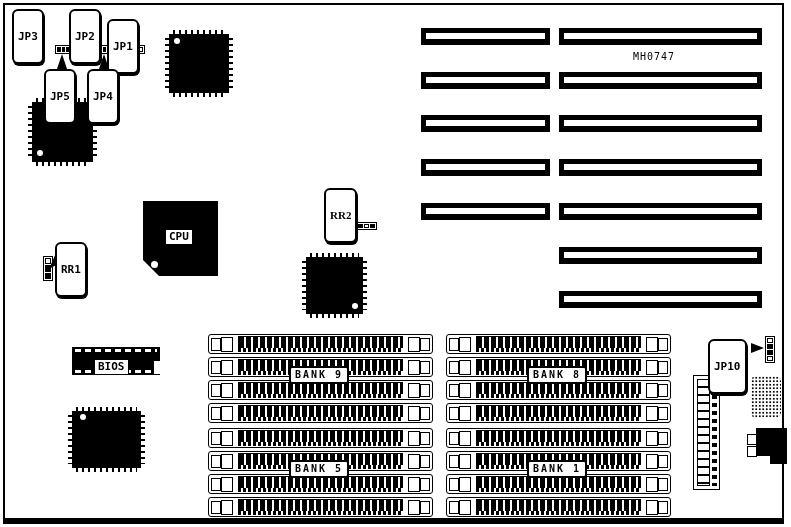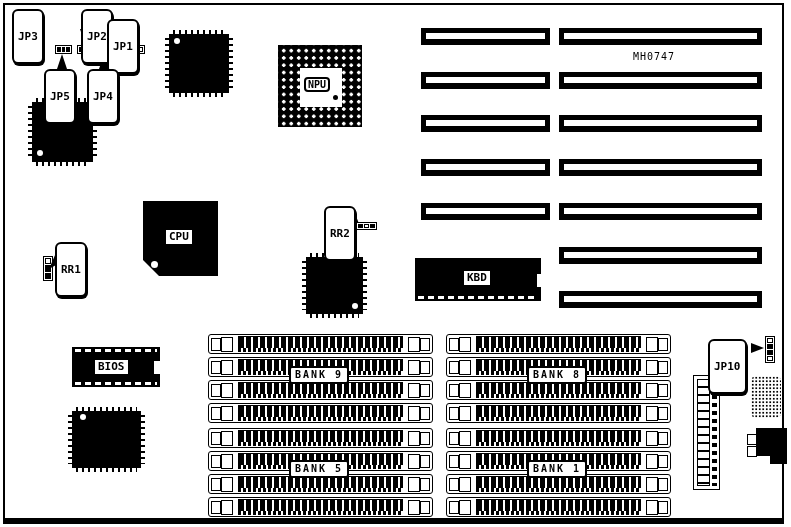--- a/index.html
+++ b/index.html
@@ -90,21 +90,21 @@
   .blk{position:absolute;background:#000;}
   .tab{position:absolute;width:8px;height:9px;border:1px solid #000;background:#fff;}
 </style>
 </head>
 <body>
 
 <div class="board">
   <div class="frame"></div>
 
   <div class="callout" style="left:12px;top:9px;">JP3</div>
-  <div class="callout" style="left:81px;top:9px;">JP2</div>
+  <div class="callout" style="left:69px;top:9px;">JP2</div>
   <div class="callout" style="left:107px;top:9px;margin-top:10px;">JP1</div>
   <div class="callout" style="left:44px;top:69px;">JP5</div>
   <div class="callout" style="left:87px;top:69px;">JP4</div>
 
   <div class="arr down" style="left:22px;top:29px;"></div>
   <div class="arr down" style="left:80px;top:29px;"></div>
   <div class="arr down" style="left:118px;top:29px;"></div>
   <div class="arr up" style="left:57px;top:54px;"></div>
   <div class="arr up" style="left:99px;top:54px;"></div>
 
@@ -164,54 +164,43 @@
   </div>
   <div class="qfp" style="left:68px;top:407px;width:77px;height:65px;">
     <div class="ph t"></div>
       <div class="ph b"></div>
       <div class="pv l"></div>
       <div class="pv r"></div>
     <div class="die"></div>
       <div class="dotw" style="left:12px;top:7px;"></div>
   </div>
 
-  <div class="npu">
-    <div class="npu-win">
-      <div class="npu-label">NPU</div>
-      <div class="npu-dot"></div>
-    </div>
-  </div>
 
   <div class="cpu"></div>
   <div class="dotw" style="left:151px;top:261px;width:7px;height:7px;z-index:3;"></div>
   <div class="chip-label" style="left:166px;top:230px;border:none;">CPU</div>
 
   <div class="callout" style="left:55px;top:242px;">RR1</div>
   <div class="arr down" style="left:49px;top:256px;transform:rotate(42deg);"></div>
   <div class="jstrip v" style="left:43px;top:256px;height:25px;">
     <div class="c open"></div>
       <div class="c"></div>
       <div class="c"></div>
   </div>
 
-  <div class="callout" style="left:324px;top:206px;">RR2</div>
+  <div class="callout" style="left:324px;top:188px;font-family:Liberation Serif, serif;">RR2</div>
   <div class="arr down" style="left:349px;top:210px;transform:rotate(-40deg);"></div>
   <div class="jstrip h" style="left:356px;top:222px;width:21px;height:8px;">
     <div class="c"></div>
       <div class="c open"></div>
       <div class="c"></div>
   </div>
 
-  <div class="dip" style="left:415px;top:258px;width:126px;height:43px;">
-    <div class="dash b"></div>
-    <div class="notch" style="top:16px;width:4px;height:13px;"></div>
-    <div class="chip-label" style="left:48px;top:12px;">KBD</div>
-  </div>
-
-  <div class="dip" style="left:72px;top:347px;width:88px;height:40px;">
+
+  <div class="dip" style="left:72px;top:347px;width:88px;height:28px;">
     <div class="dash t"></div>
       <div class="dash b"></div>
     <div class="notch" style="top:14px;width:6px;height:13px;"></div>
     <div class="chip-label" style="left:22px;top:12px;">BIOS</div>
   </div>
 
   <div id="slots-layer">
       <div class="slot" style="left:421px;top:28px;width:129px;"></div>
       <div class="slot" style="left:559px;top:28px;width:203px;"></div>
       <div class="slot" style="left:421px;top:72px;width:129px;"></div>

